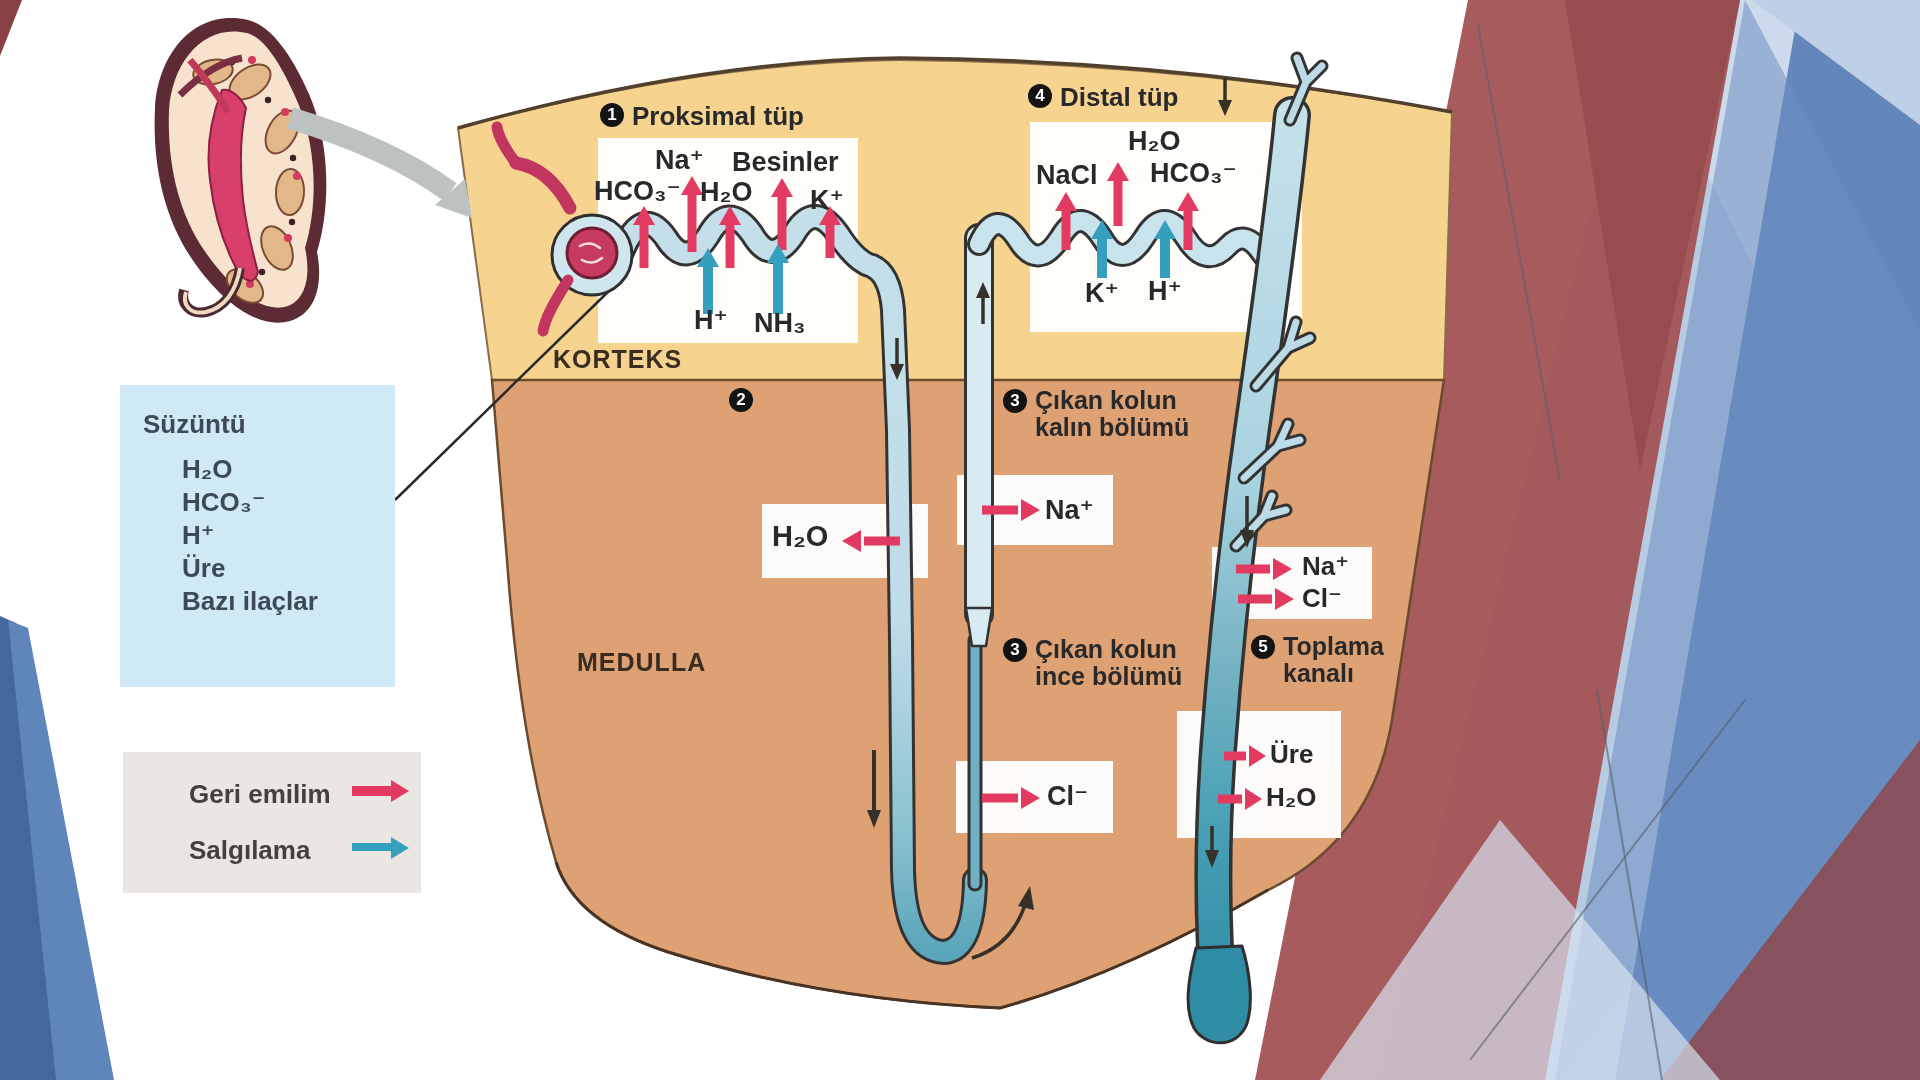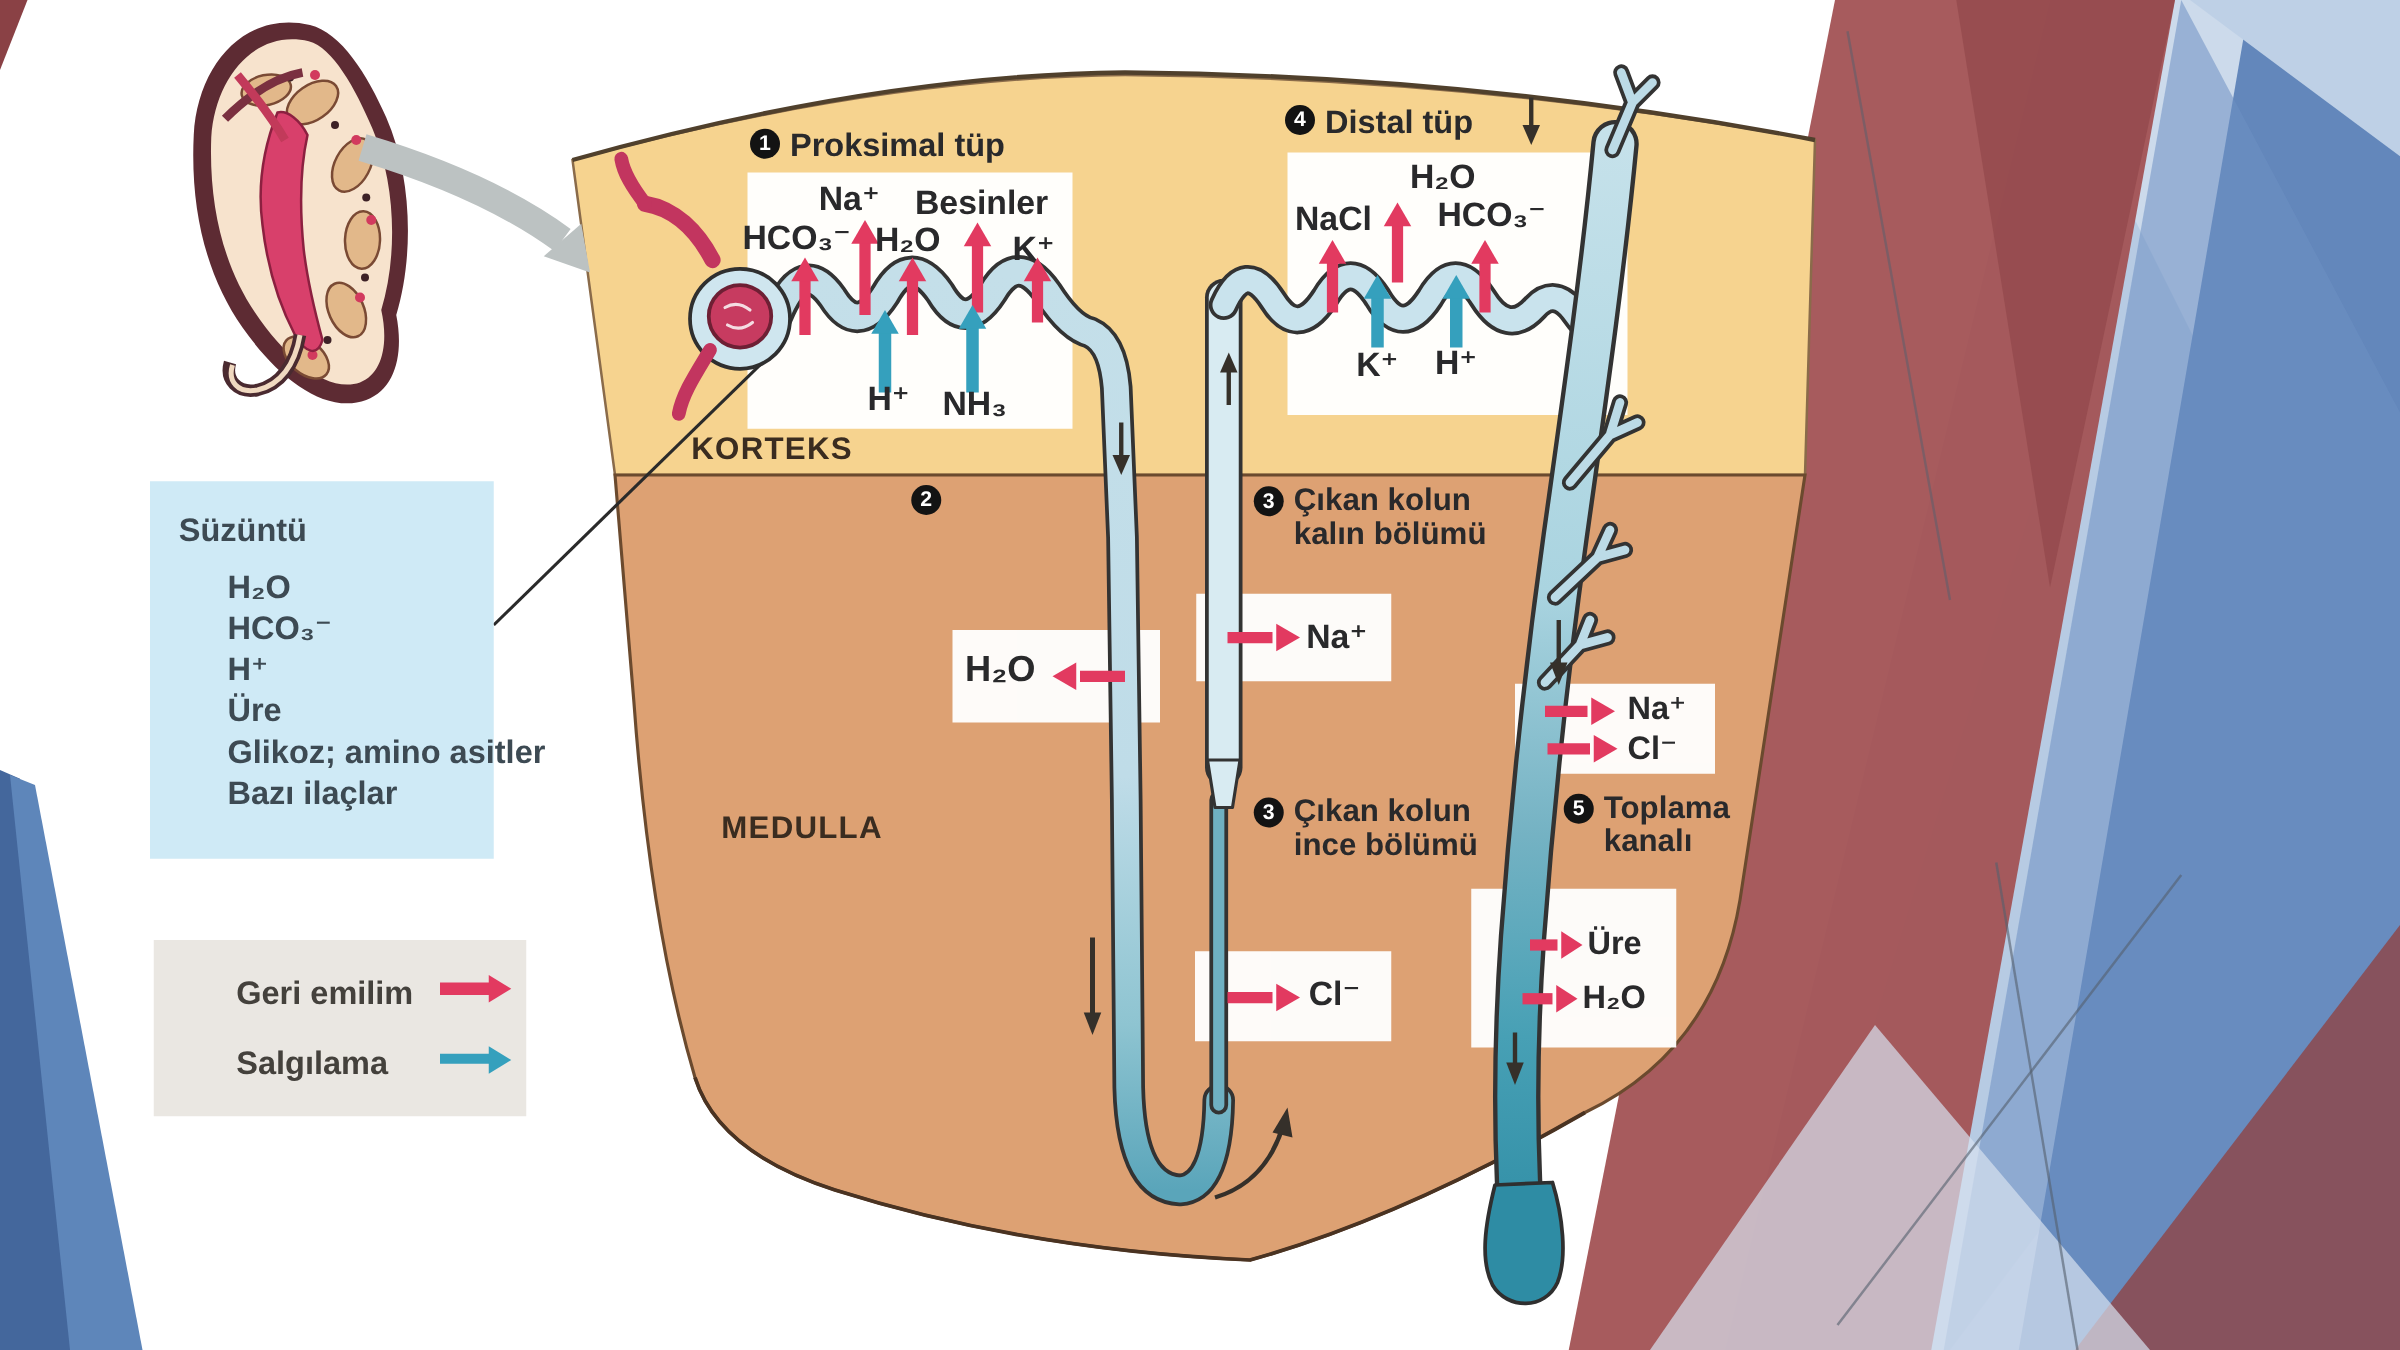--- a/index.html
+++ b/index.html
@@ -253,21 +253,20 @@
   </g>
 </svg>
 
 <div class="panel" id="filtrate-box">
   <div class="ftitle">Süzüntü</div>
   <ul>
     <li>H₂O</li>
     <li>HCO₃⁻</li>
     <li>H⁺</li>
     <li>Üre</li>
-    <li>Glikoz; amino asitler</li>
     <li>Bazı ilaçlar</li>
   </ul>
 </div>
 
 <div class="panel" id="legend-box">
   <div class="leg-row" style="top:27px;">Geri emilim</div>
   <div class="leg-arrow red" style="top:34px;"></div>
   <div class="leg-row" style="top:83px;">Salgılama</div>
   <div class="leg-arrow blue" style="top:91px;"></div>
 </div>

